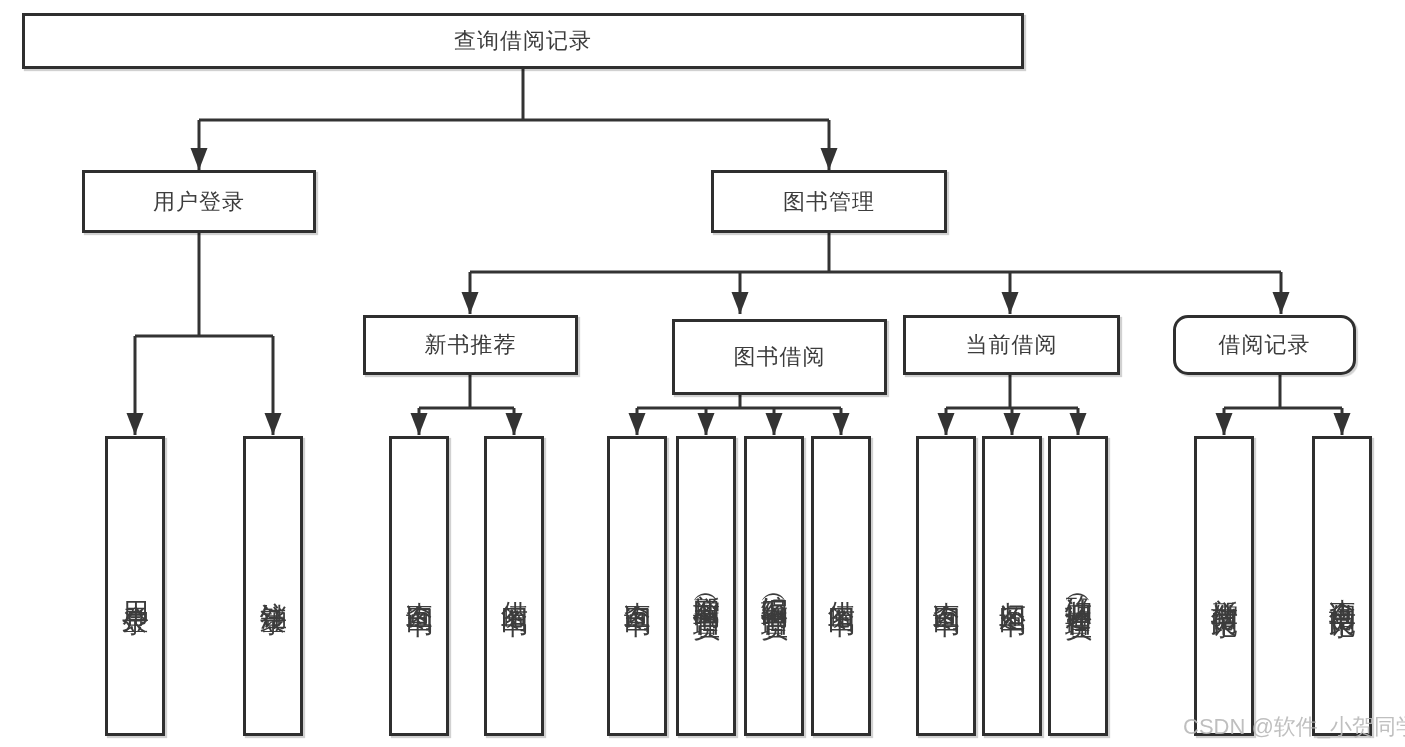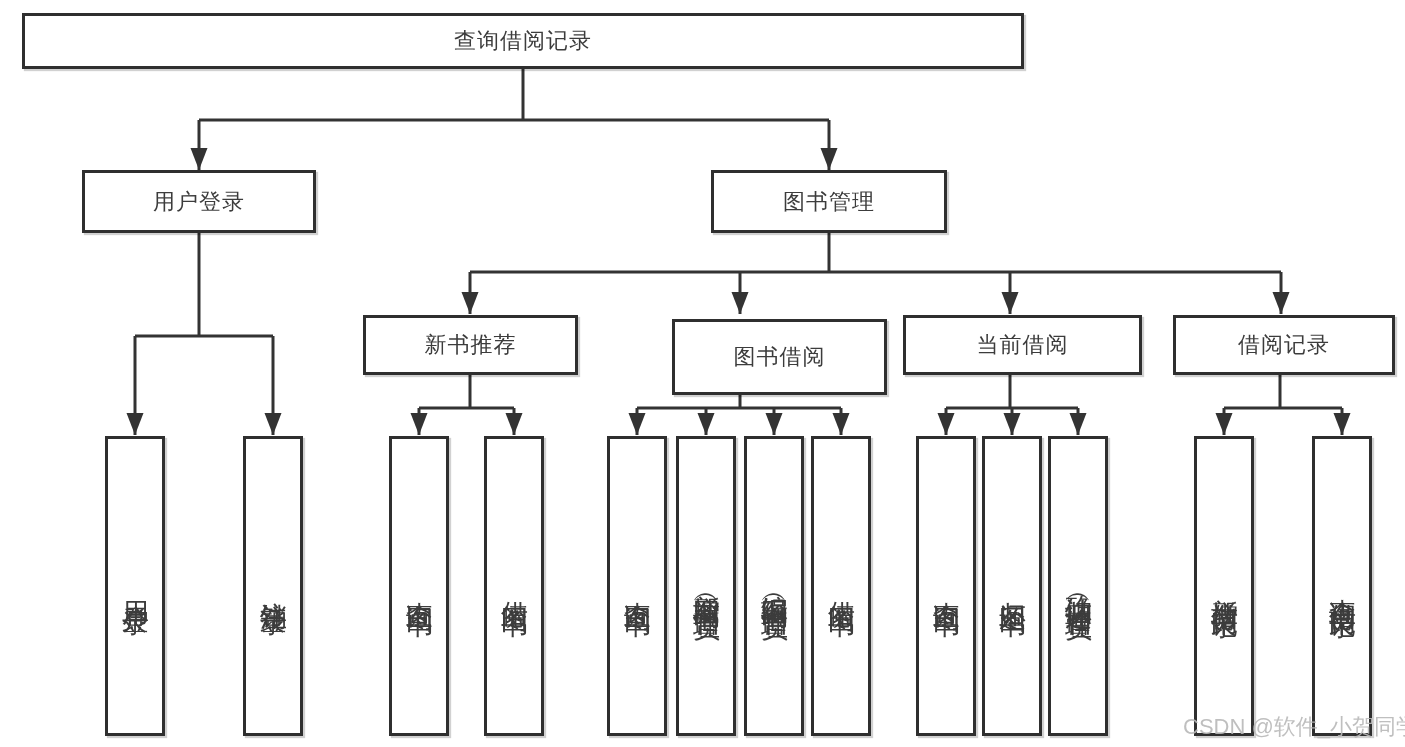--- a/index.html
+++ b/index.html
@@ -113,24 +113,24 @@
   <div class="node hbox" style="left:363px;top:315px;width:215px;height:60px;">
     <span>新书推荐</span>
   </div>
 
   <div class="node hbox" style="left:711px;top:170px;width:236px;height:63px;">
     <span>图书管理</span>
   </div>
   <div class="node hbox" style="left:633px;top:319px;width:215px;height:76px;margin-left:39px;">
     <span>图书借阅</span>
   </div>
-  <div class="node hbox" style="left:903px;top:315px;width:239px;height:60px;">
+  <div class="node hbox" style="left:903px;top:315px;width:217px;height:60px;">
     <span>当前借阅</span>
   </div>
-  <div class="node hbox" style="left:1173px;top:315px;width:222px;height:60px;">
+  <div class="node hbox" style="left:1173px;top:315px;width:183px;height:60px;border-radius:15px;">
     <span>借阅记录</span>
   </div>
 
   <div class="node vbox" style="left:105px;">
     <span class="vtext">用户登录</span>
   </div>
   <div class="node vbox" style="left:243px;">
     <span class="vtext">注销登录</span>
   </div>
 

